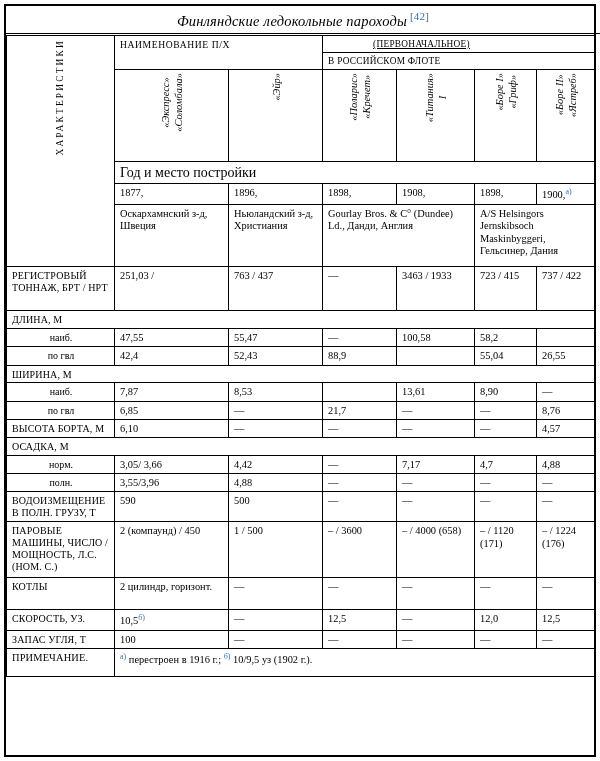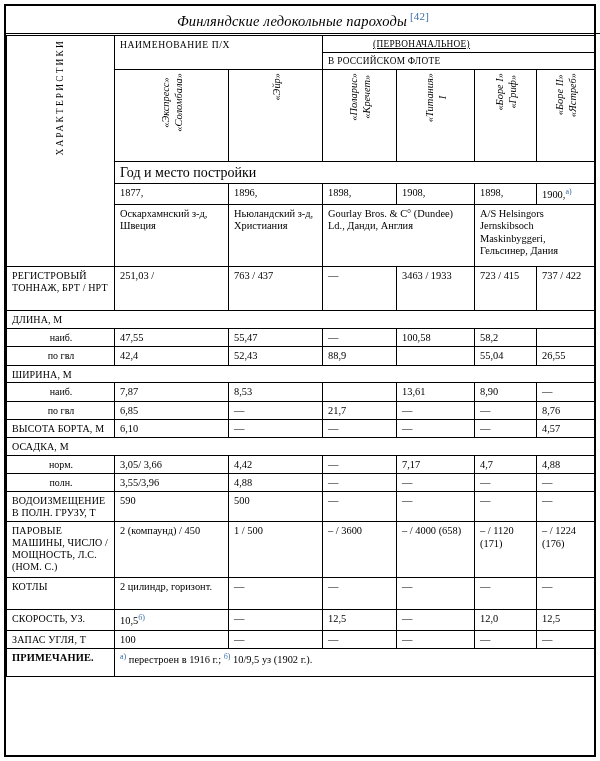--- a/index.html
+++ b/index.html
@@ -152,21 +152,20 @@
     vertical-align: super;
   }
   .note-row td {
     font-size: 10.4px;
     vertical-align: middle;
   }
   .note-label {
     font-size: 9.3px;
     letter-spacing: 0.15px;
     text-transform: uppercase;
-    font-weight: bold;
   }
 </style>
 </head>
 <body>
 
 <div class="page">
   <div class="outer-frame"></div>
 
   <div class="title-bar">
     <div class="title-text">

